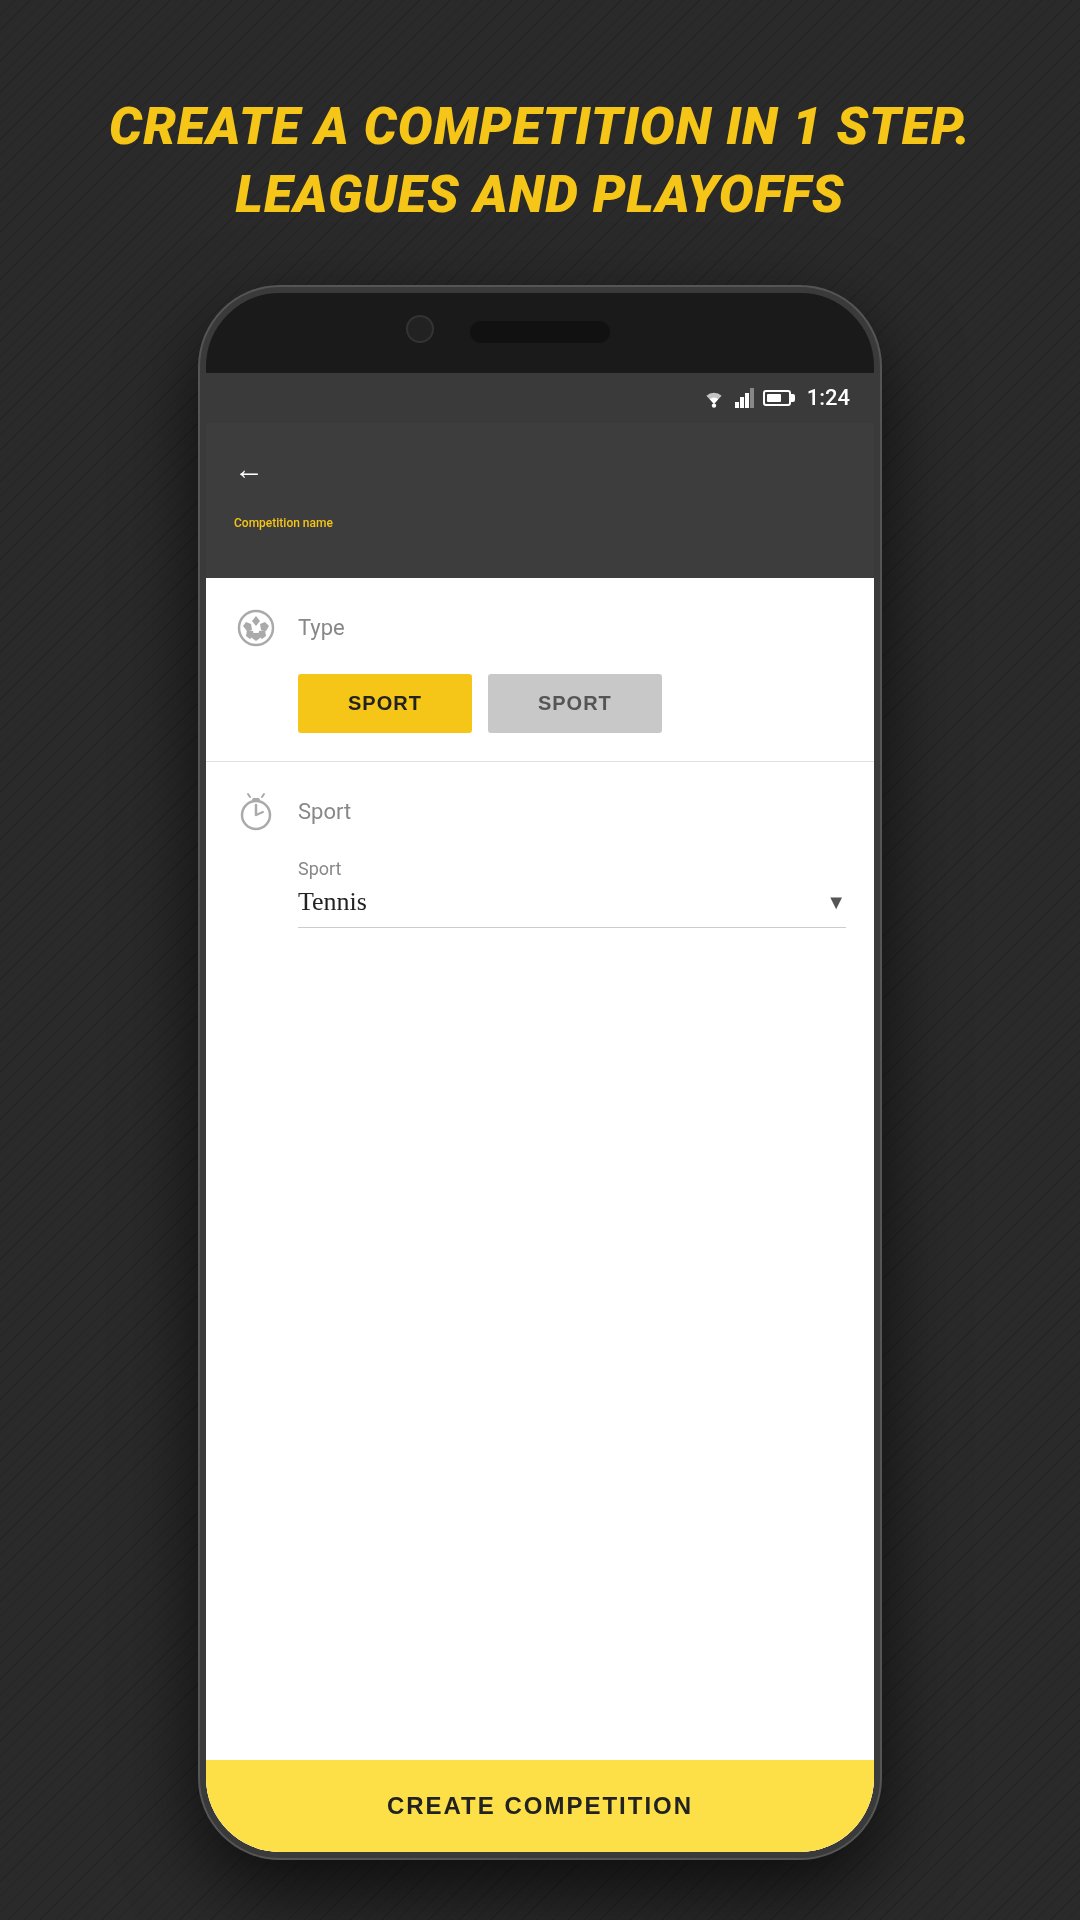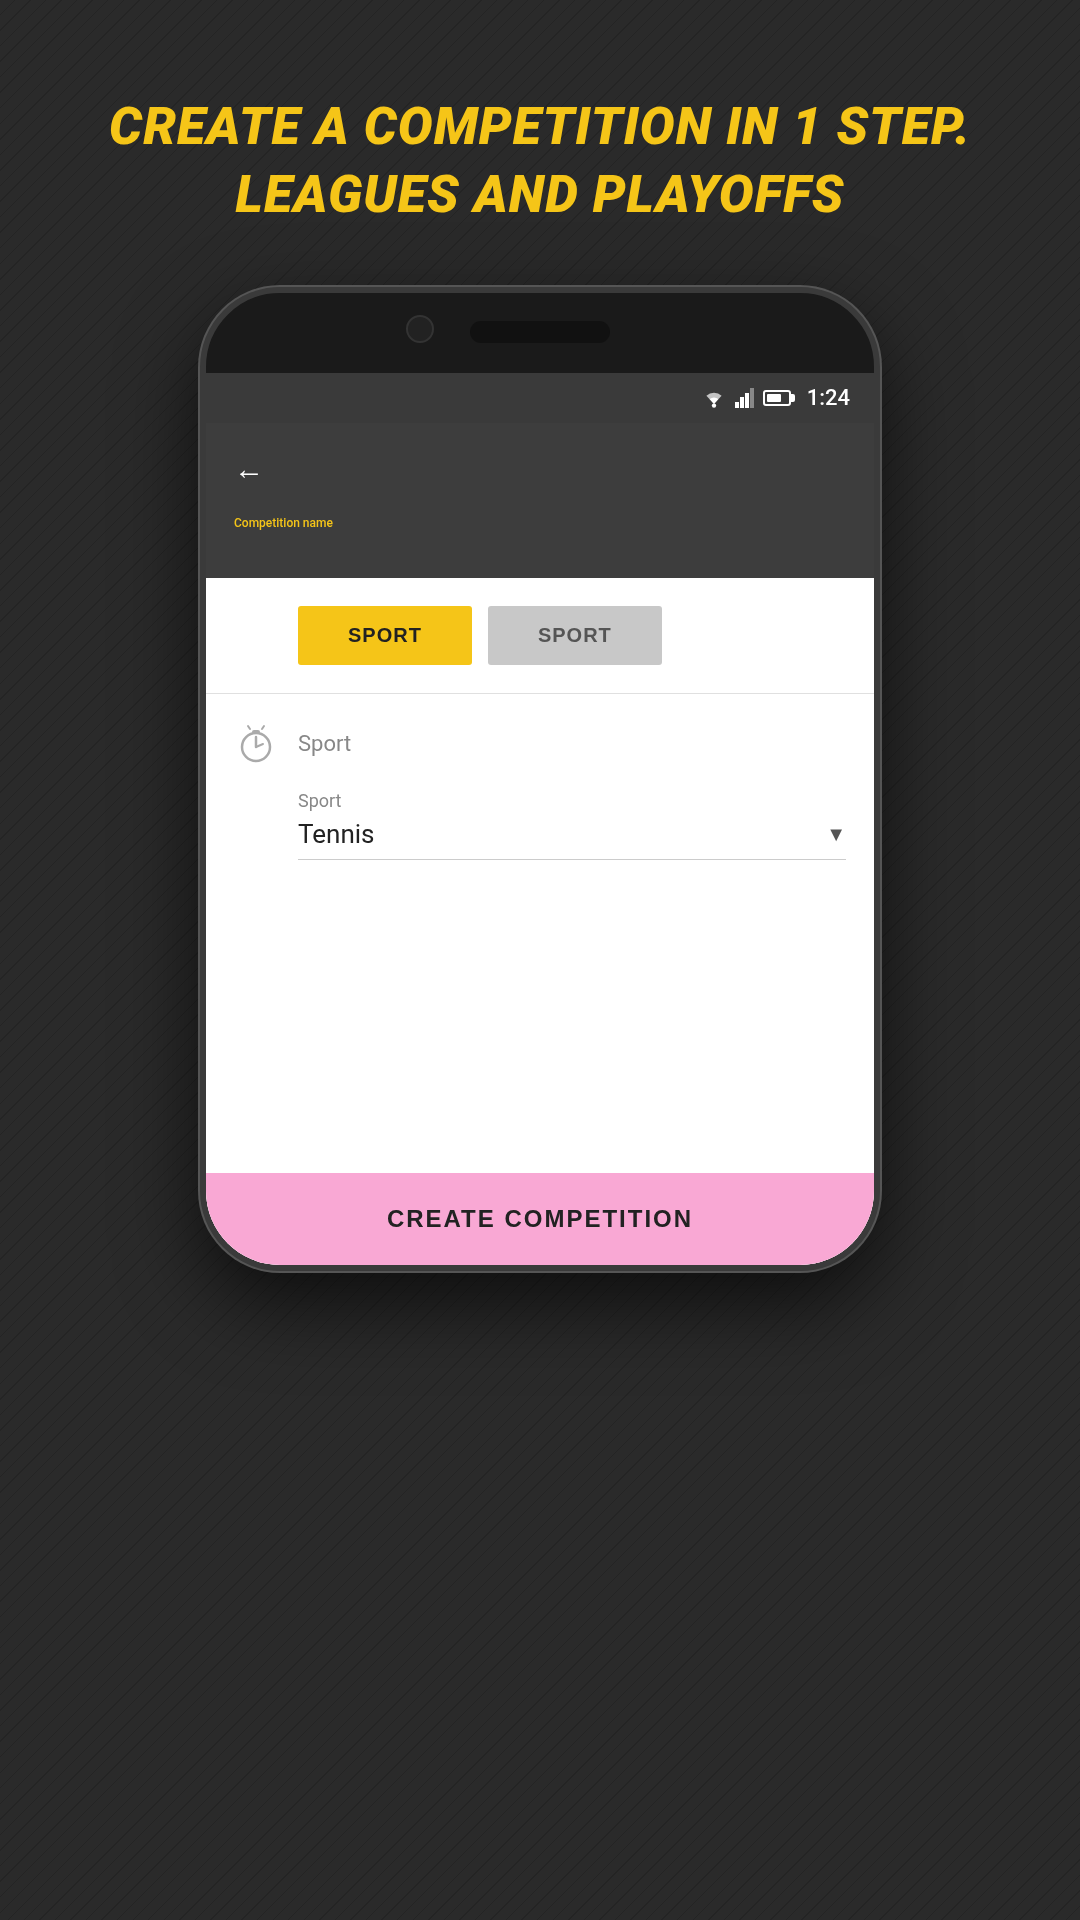--- a/index.html
+++ b/index.html
@@ -39,21 +39,21 @@
       line-height: 1.2;
       letter-spacing: 1px;
       margin-top: 6px;
     }
 
     
     .phone-wrapper {
       margin-top: 60px;
       position: relative;
       width: 680px;
-      height: 984px;
+      height: 1571px;
     }
 
     .phone-outer {
       width: 100%;
       height: 100%;
       background: #1a1a1a;
       border-radius: 80px;
       border: 6px solid #3a3a3a;
       box-shadow:
         0 0 0 2px #555,
@@ -302,30 +302,31 @@
       justify-content: space-between;
       border-bottom: 1px solid #ccc;
       padding-bottom: 10px;
       cursor: pointer;
     }
 
     .dropdown-value {
       font-size: 26px;
       color: #222;
       font-weight: 400;
+      font-family: Liberation Serif, serif;
     }
 
     .dropdown-arrow {
       font-size: 20px;
       color: #555;
     }
 
     
     .create-btn {
-      background: #f9a8d4;
+      background: #fde047;
       color: #222;
       font-size: 24px;
       font-weight: 700;
       letter-spacing: 2px;
       padding: 32px;
       cursor: pointer;
       flex-shrink: 0;
       text-transform: uppercase;
       border: none;
       width: 100%;
@@ -371,20 +372,34 @@
       </div>
 
       <div class="app-header">
         <div class="back-button">←</div>
         <div class="field-label">Competition name</div>
       </div>
 
       <div class="content-area">
 
         <div class="section">
+          <div class="section-header">
+            <div class="section-icon">
+              <svg width="40" height="40" viewBox="0 0 40 40" fill="none">
+                <circle cx="20" cy="20" r="17" stroke="#aaa" stroke-width="2.5" fill="none"></circle>
+                <polygon points="20,8 24,13 20,18 16,13" fill="#aaa"></polygon>
+                <polygon points="29,14 33,18 30,23 25,22 24,16" fill="#aaa"></polygon>
+                <polygon points="30,28 26,31 22,28 23,23 29,22" fill="#aaa"></polygon>
+                <polygon points="20,33 16,30 17,25 23,25 24,30" fill="#aaa"></polygon>
+                <polygon points="10,28 11,22 17,23 18,28 14,31" fill="#aaa"></polygon>
+                <polygon points="10,14 15,16 16,22 11,23 7,18" fill="#aaa"></polygon>
+              </svg>
+            </div>
+            <span class="section-title">Type</span>
+          </div>
 
           <div class="toggle-group">
             <button class="toggle-btn active">SPORT</button>
             <button class="toggle-btn inactive">SPORT</button>
           </div>
         </div>
 
         <div class="sport-section">
           <div class="sport-section-header">
             <div class="section-icon">

